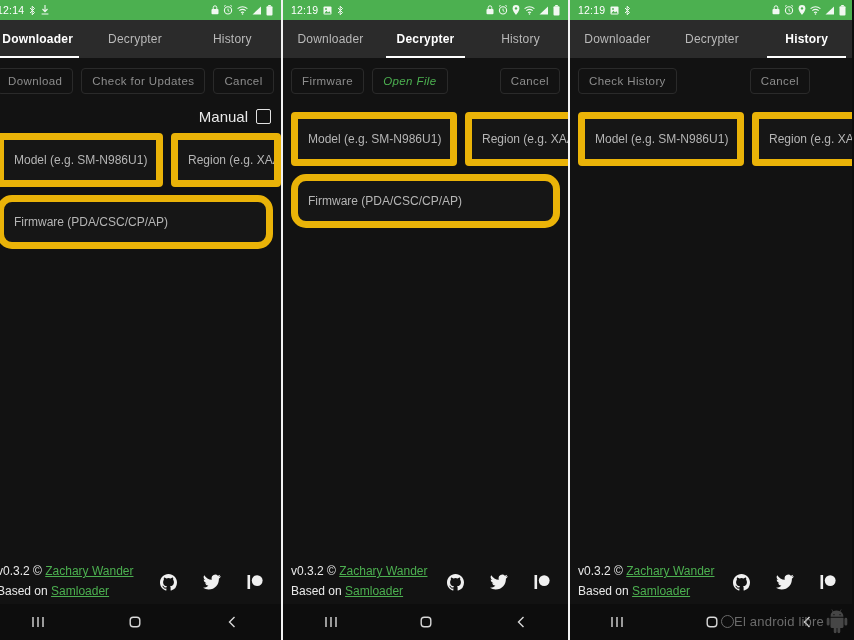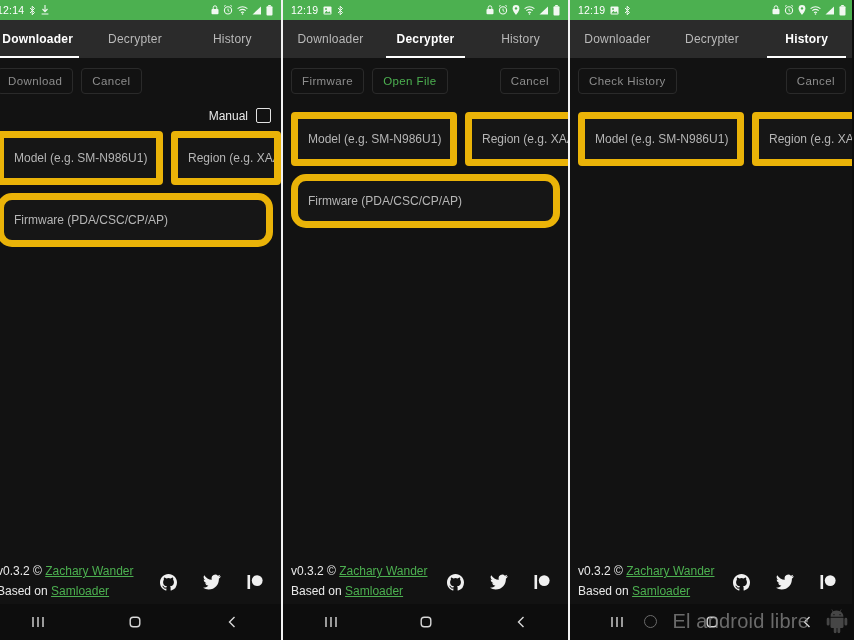--- a/index.html
+++ b/index.html
@@ -42,25 +42,25 @@
 
   
   .content { flex:1; background:#121212; padding:8px 8px 0 8px; display:flex; flex-direction:column; overflow:hidden; }
 
   .btnrow { display:flex; align-items:center; gap:8px; margin-bottom:6px; min-height:30px; }
   .btn {
     border:1px solid #2a2a2a; border-radius:4px; background:transparent;
     color:#8d8d8d; font-size:11.5px; letter-spacing:.4px; padding:6px 10px; white-space:nowrap;
     font-family:"Liberation Sans", sans-serif;
   }
-  .btn.enabled { color:#4CB050; }
+  .btn.enabled { color:#4CB050;font-style:italic; }
   .btn.spacer-right { margin-left:auto; }
 
   .manualrow { display:flex; align-items:center; justify-content:flex-end; gap:8px; padding:6px 2px 8px 0; }
-  .manual-label { color:#e8e8e8; font-size:12px; }
+  .manual-label { color:#e8e8e8; font-size:15px; }
   .checkbox { width:15px; height:15px; border:1.6px solid #e2e2e2; border-radius:2px; background:transparent; }
 
   .fieldrow { display:flex; gap:8px; margin-bottom:8px; }
   .field {
     border:7px solid #eab308; border-radius:4px; background:#161616;
     color:#b5b5b5; font-size:12px; padding:13px 10px; min-height:44px;
     display:flex; align-items:center; white-space:nowrap; overflow:hidden;
   }
   .field.model { flex:0 0 166px; }
   .field.region { flex:0 0 110px; }
@@ -73,22 +73,22 @@
   .credits a { color:#4CB050; }
   .socials { display:flex; align-items:center; gap:26px; padding-right:10px; }
   .socials svg { display:block; fill:#f0f0f0; }
 
   
   .navbar { flex:0 0 36px; height:36px; background:#0d0d0d; display:flex; align-items:center; justify-content:space-around; }
   .navbar svg { display:block; }
 
   
   .watermark {
-    position:absolute; right:4px; bottom:6px; display:flex; align-items:center; gap:15px;
-    color:#8a8a8a; font-size:20px; letter-spacing:.2px; opacity:.75; pointer-events:none;
+    position:absolute; right:4px; bottom:6px; display:flex; align-items:center; gap:0;
+    color:#8a8a8a; font-size:13px; letter-spacing:.2px; opacity:.75; pointer-events:none;
   }
   .wm-ring { width:13px; height:13px; border:1.6px solid #8a8a8a; border-radius:50%; }
   .wm-bot { width:26px; height:26px; opacity:.55; }
 </style>
 </head>
 <body>
 
 <div class="stage">
 
   <div class="panel p1">
@@ -143,20 +143,21 @@
 
       <div class="tabbar">
         <div class="tab active">Downloader</div>
         <div class="tab">Decrypter</div>
         <div class="tab">History</div>
       </div>
 
       <div class="content">
         <div class="btnrow">
           <button class="btn">Download</button>
+          <button class="btn">Check for Updates</button>
           <button class="btn">Cancel</button>
         </div>
 
         <div class="manualrow">
           <span class="manual-label">Manual</span>
           <span class="checkbox"></span>
         </div>
 
         <div class="fieldrow">
           <div class="field model">Model (e.g. SM-N986U1)</div>
@@ -409,21 +410,21 @@
         </div>
       </div>
 
       <div class="tabbar" style="width:284px">
         <div class="tab">Downloader</div>
         <div class="tab">Decrypter</div>
         <div class="tab active">History</div>
       </div>
 
       <div class="content">
-        <div class="btnrow" style="width:268px">
+        <div class="btnrow" style="width:232px">
           <button class="btn">Check History</button>
           <button class="btn spacer-right">Cancel</button>
         </div>
 
         <div class="fieldrow" style="margin-top:10px">
           <div class="field model">Model (e.g. SM-N986U1)</div>
           <div class="field region">Region (e.g. XAA)</div>
         </div>
       </div>
 

